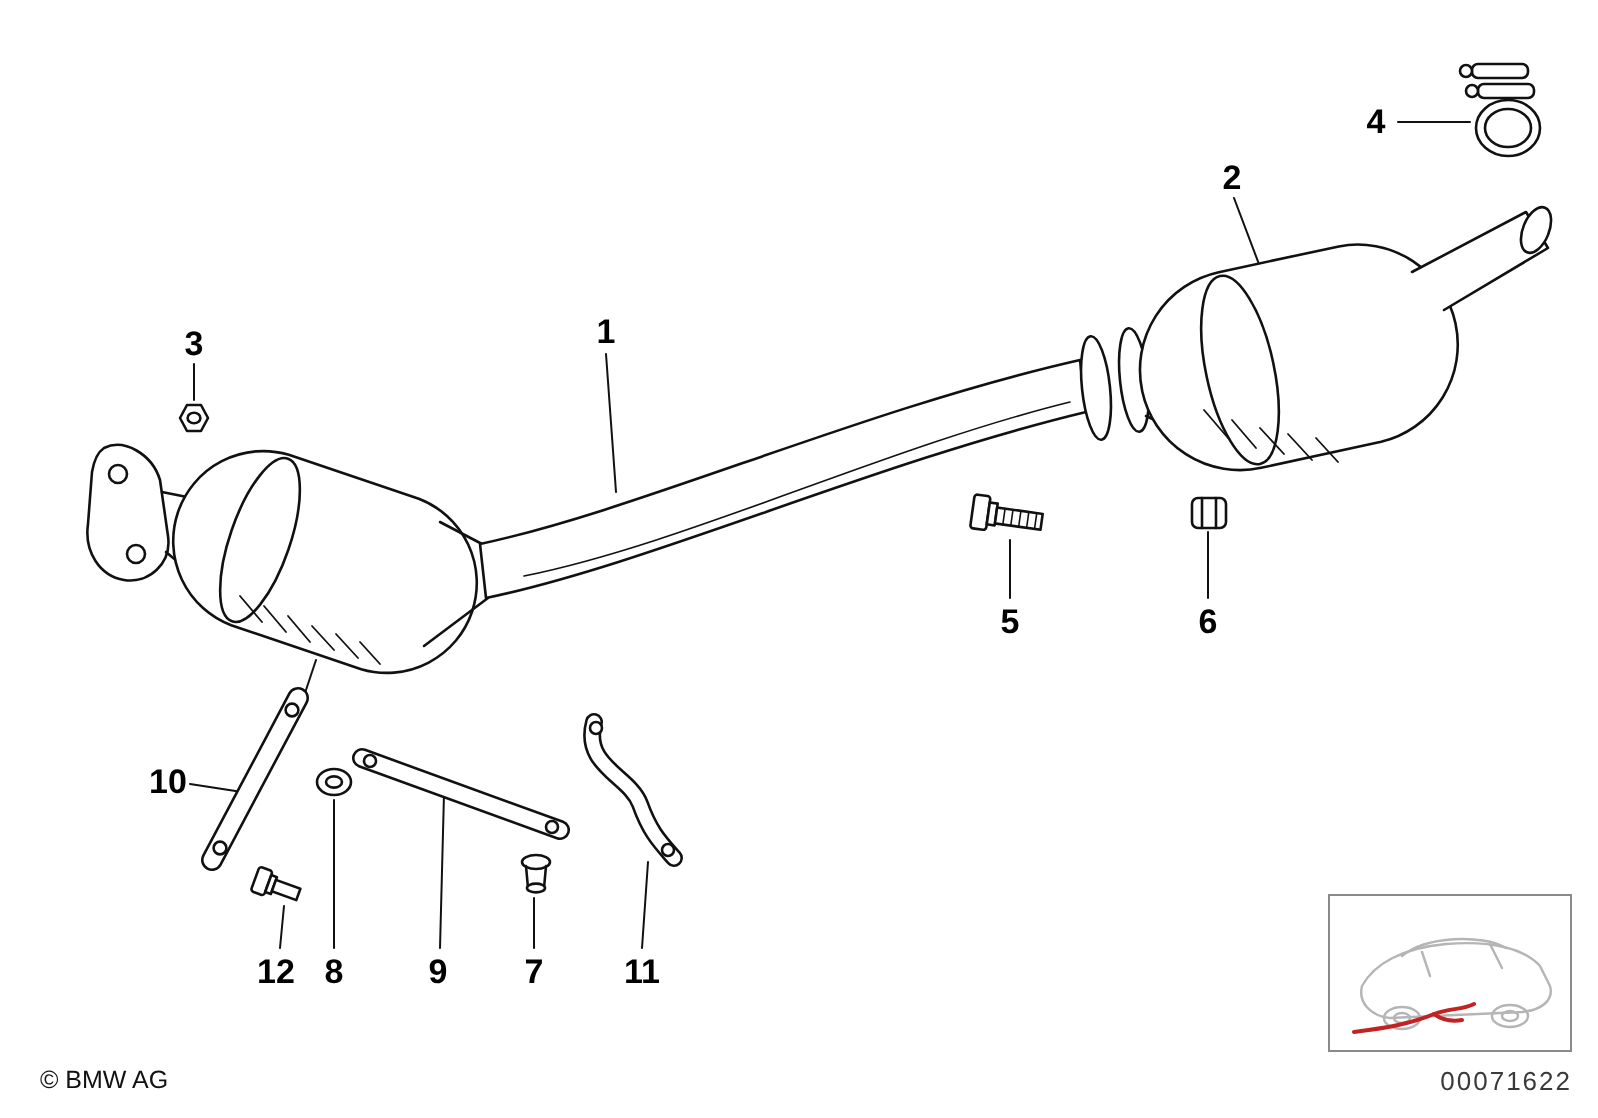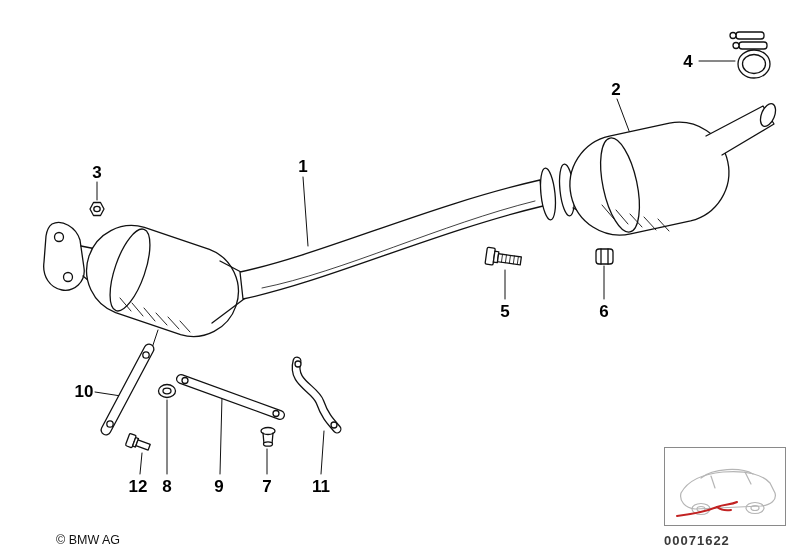--- a/index.html
+++ b/index.html
@@ -7,29 +7,29 @@
     position:relative;width:799px;height:559px;background:#fff;overflow:hidden;
     font-family:"Liberation Sans", sans-serif;
   }
   .stage > svg{position:absolute;left:0;top:0;}
   .part-label{
     position:absolute;transform:translate(-50%,-50%);
     font-weight:bold;font-size:17px;color:#000;line-height:1;
     cursor:pointer;user-select:none;
   }
   .copyright{
-    position:absolute;left:20px;top:533px;font-size:12.5px;color:#111;margin-left:36px;
+    position:absolute;left:20px;top:533px;font-size:12.5px;color:#111;
   }
   .thumb-box{
     position:absolute;left:664px;top:447px;width:120px;height:77px;
     border:1px solid #8a8a8a;background:#fff;
   }
   .part-number{
-    position:absolute;left:664px;top:533px;width:122px;text-align:left;
-    font-size:13px;color:#3a3a3a;letter-spacing:1px;font-weight:bold;
+    position:absolute;left:664px;top:533px;width:122px;text-align:right;
+    font-size:13px;color:#3a3a3a;letter-spacing:1px;
   }
 </style>
 </head>
 <body>
 
 <div class="stage">
 
   <svg width="799" height="559" viewBox="0 0 799 559">
     <g fill="none" stroke="#111" stroke-width="1.3" stroke-linecap="round" stroke-linejoin="round">
 

